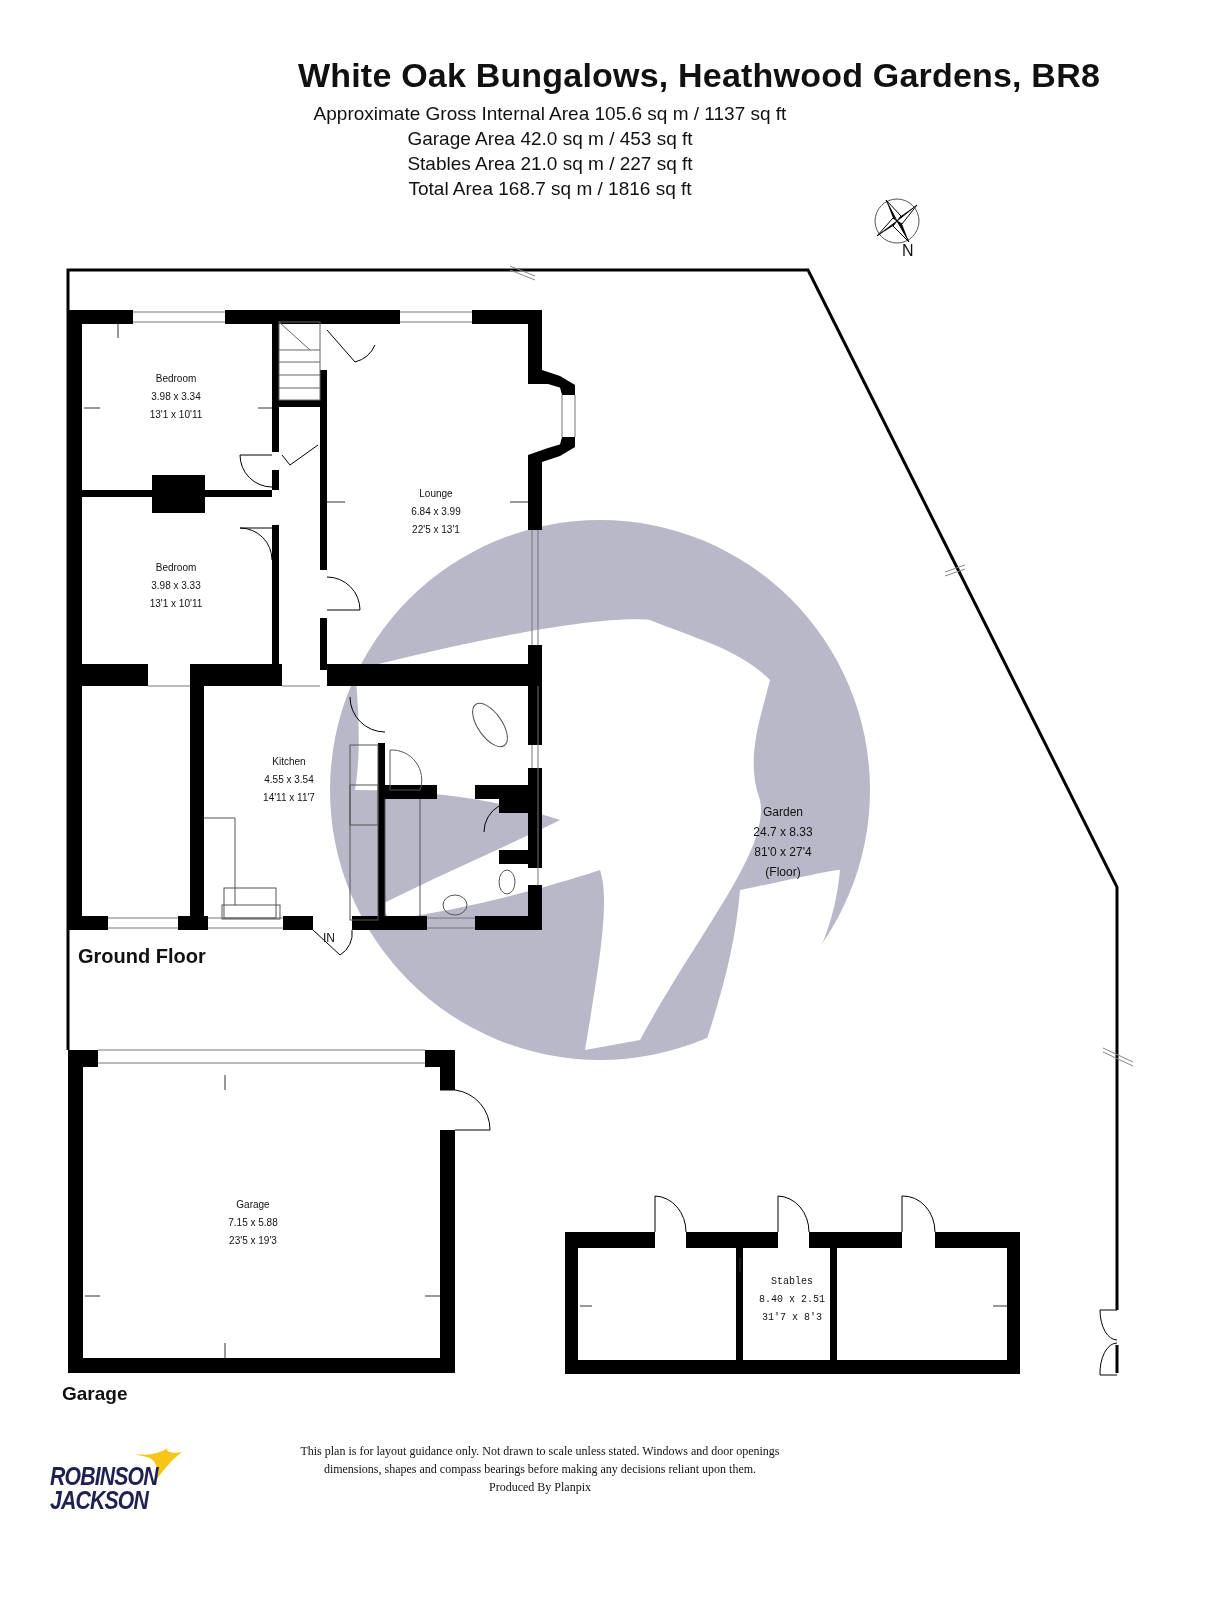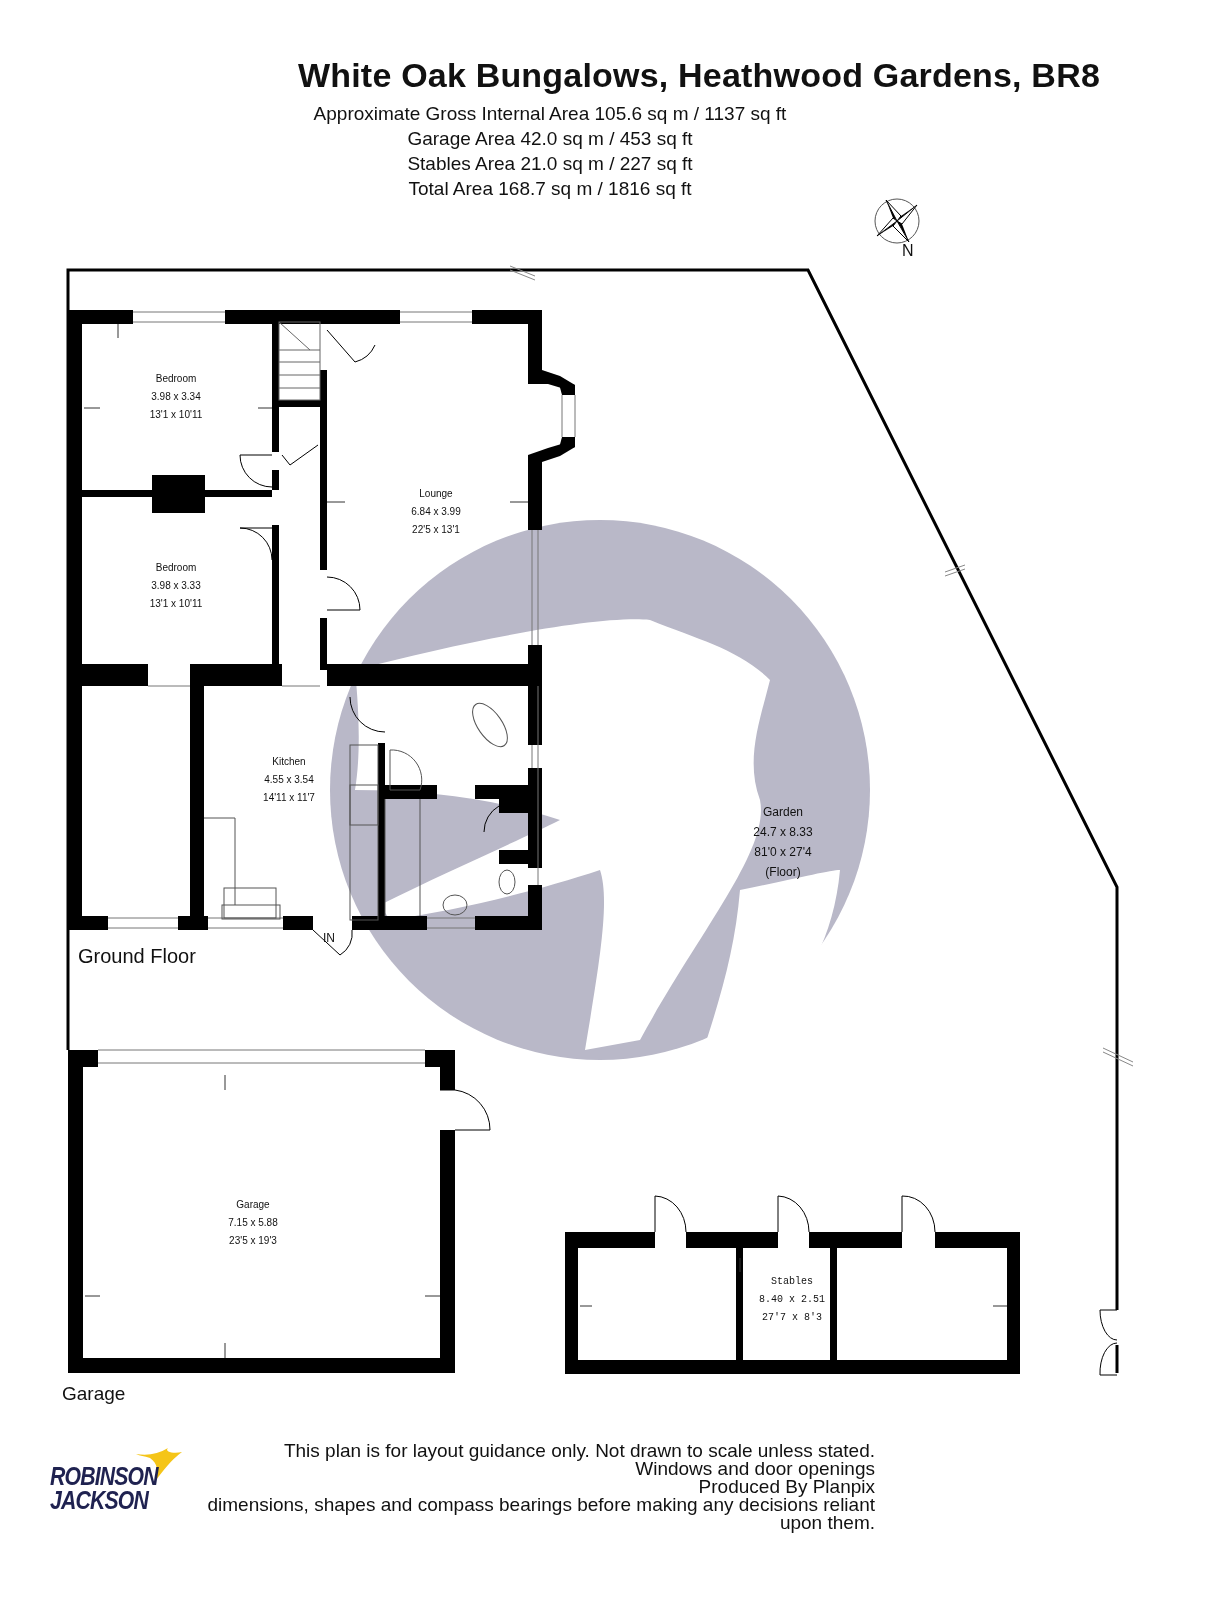--- a/index.html
+++ b/index.html
@@ -1,22 +1,22 @@
 <!DOCTYPE html>
 <html><head>
 <meta charset="utf-8">
 <style>
   html, body { margin:0; padding:0; background:#ffffff; }
   body { width:1214px; height:1600px; position:relative; overflow:hidden; font-family:"Liberation Sans", sans-serif; color:#111; }
   .title { position:absolute; left:0; width:1100px; top:56px; text-align:right; font-weight:bold; font-size:34px; letter-spacing:0.2px; }
   .subline { position:absolute; left:0; width:1100px; text-align:center; font-size:19px; }
   #plan { position:absolute; left:0; top:0; }
   .rlabel { position:absolute; text-align:center; font-size:10px; line-height:18px; transform:translateX(-50%); white-space:nowrap; }
-  .floor-label { position:absolute; font-weight:normal; font-size:20px; }
-  .disclaimer { position:absolute; left:205px; width:670px; top:1442px; text-align:right; font-size:19px; line-height:18px; font-family:Liberation Sans, sans-serif; }
+  .floor-label { position:absolute; font-weight:bold; font-size:20px; }
+  .disclaimer { position:absolute; left:205px; width:670px; top:1442px; text-align:center; font-size:12px; line-height:18px; font-family:Liberation Serif, serif; }
   .logo { position:absolute; left:50px; top:1448px; width:140px; height:80px; }
   .logo-word { position:absolute; left:0; font-weight:bold; font-style:italic; color:#1f2250; font-size:25px; letter-spacing:-1px; transform:scaleX(0.85); transform-origin:left; }
   .compass { position:absolute; left:872px; top:196px; }
   .compass-n { position:absolute; left:902px; top:242px; font-size:16px; }
 </style>
 </head>
 <body>
 
 <div class="title">White Oak Bungalows, Heathwood Gardens, BR8</div>
 <div class="subline" style="top:103px;">Approximate Gross Internal Area 105.6 sq m / 1137 sq ft</div>
@@ -227,31 +227,31 @@
   <div>(Floor)</div>
 </div>
 <div class="rlabel" style="left:253px;top:1196px;">
   <div>Garage</div>
   <div>7.15 x 5.88</div>
   <div>23'5 x 19'3</div>
 </div>
 <div class="rlabel" style="left:792px;top:1273px;font-family:Liberation Mono, monospace;">
   <div>Stables</div>
   <div>8.40 x 2.51</div>
-  <div>27'7 x 8'3</div>
+  <div>31'7 x 8'3</div>
 </div>
 <div class="rlabel" style="left:329px;top:929px;font-size:12px;">IN</div>
 
 <div class="floor-label" style="left:78px;top:945px;">Ground Floor</div>
 <div class="floor-label" style="left:62px;top:1383px;font-size:19px;">Garage</div>
 
 <div class="disclaimer">
   <div>This plan is for layout guidance only. Not drawn to scale unless stated. Windows and door openings</div>
+  <div>dimensions, shapes and compass bearings before making any decisions reliant upon them.</div>
   <div>Produced By Planpix</div>
-  <div>dimensions, shapes and compass bearings before making any decisions reliant upon them.</div>
 </div>
 
 <div class="logo">
   <svg style="position:absolute;left:84px;top:-2px;" width="50" height="36" viewBox="0 0 50 36">
     <path d="M2,8 C14,10 24,8 34,2 C30,6 40,8 48,6 C40,12 34,18 22,34 C24,24 24,18 16,12 C10,10 6,10 2,8 Z" fill="#f5c518"></path>
   </svg>
   <div class="logo-word" style="top:14px;">ROBINSON</div>
   <div class="logo-word" style="top:38px;">JACKSON</div>
 </div>
 

